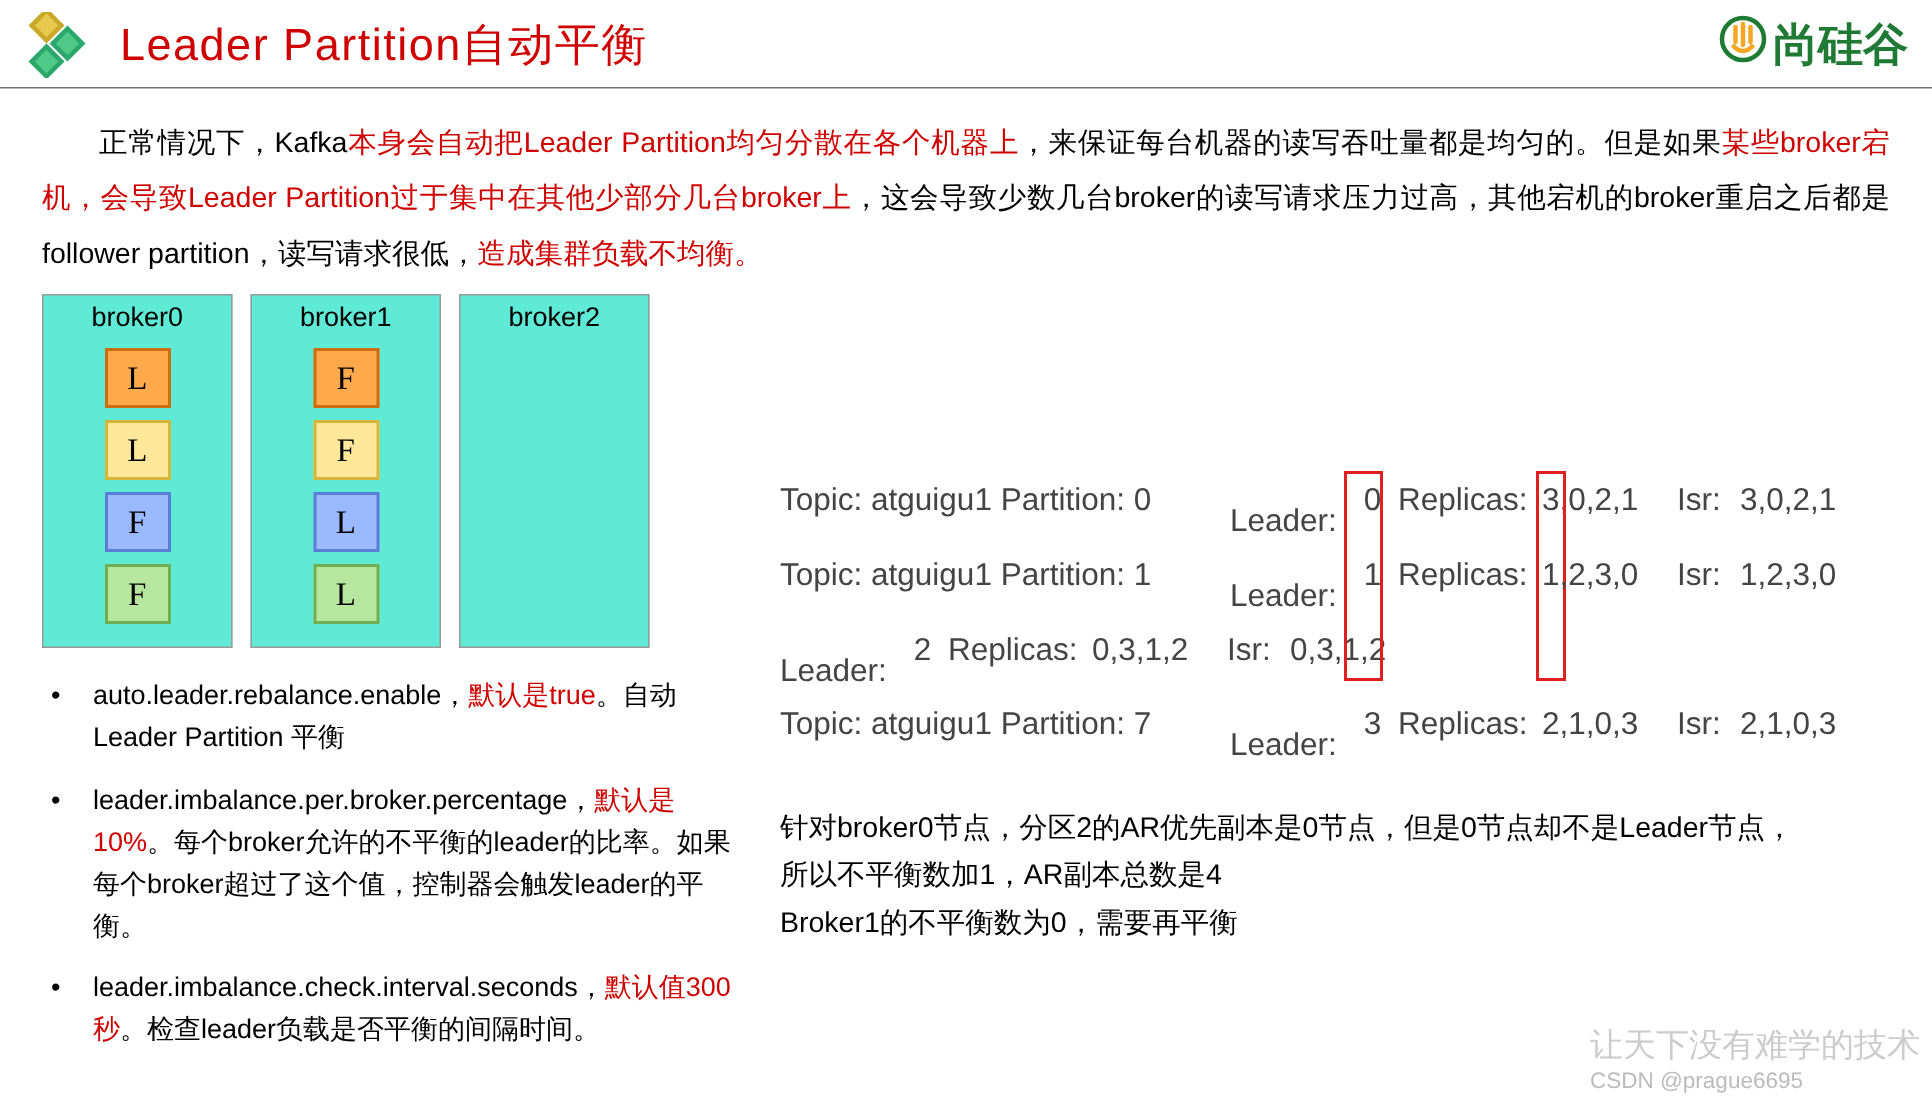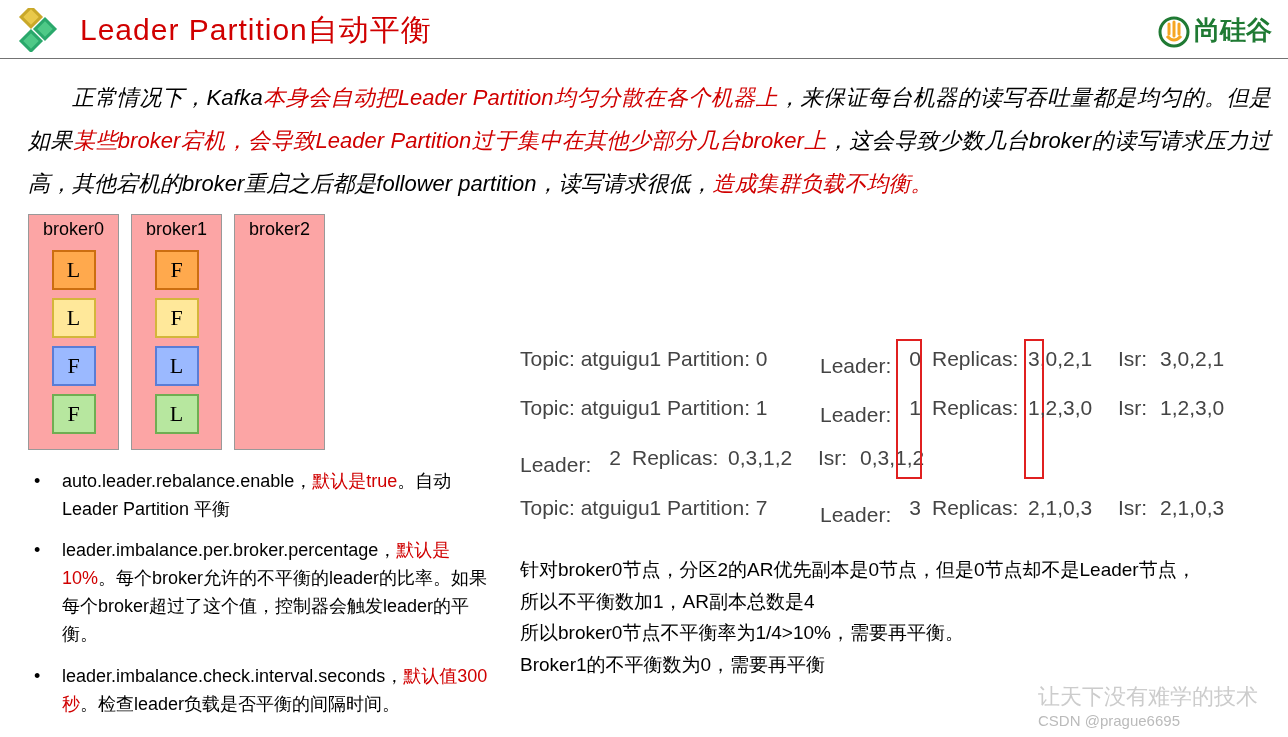--- a/index.html
+++ b/index.html
@@ -26,54 +26,53 @@
   .logo-left svg { width: 44px; height: 44px; }
   .title {
     color: #d00000;
     font-size: 30px;
     font-weight: 500;
     letter-spacing: 1px;
   }
   .logo-right {
     margin-left: auto;
     display: flex;
-    align-items: flex-end;
-    font-size: 26px;
+    align-items: flex-start;
+    font-size: 30px;
     color: #1f7a33;
     font-weight: 700;
   }
   .logo-right svg { width: 32px; height: 32px; margin-right: 4px; }
 
   .body-text {
-    padding: 18px 17px 8px 28px;
-    font-size: 22px;
+    padding: 18px 28px 8px 28px;
+    font-size: 19px;
     line-height: 1.95;
     text-align: justify;
-    font-style: italic;
   }
   .red { color: #d00000; }
   .indent { text-indent: 2em; }
 
   .columns {
     display: flex;
     padding: 0 28px;
     gap: 24px;
   }
   .col-left { flex: 0 0 468px; }
   .col-right { flex: 1; padding-top: 120px; font-size: 19px; }
 
   .brokers {
     display: flex;
     gap: 12px;
     margin-bottom: 18px;
   }
   .broker {
-    width: 91px;
+    width: 127px;
     height: 236px;
-    background: #fca5a5;
+    background: #5eead4;
     border: 1px solid #999;
     display: flex;
     flex-direction: column;
     align-items: center;
     padding: 4px 0;
   }
   .broker-title {
     font-size: 18px;
     margin-bottom: 6px;
   }
@@ -115,21 +114,20 @@
     position: relative;
     font-family: "Comic Sans MS", "Segoe Script", cursive, Arial;
     font-size: 21px;
     color: #444;
     line-height: 1.7;
     margin-bottom: 22px;
   }
   .topic-row {
     display: flex;
     white-space: pre;
-    align-items: center;
   }
   .cell { display: inline-block; }
   .c-topic { width: 300px; }
   .c-leader-label { width: 78px; margin-top: 14px; }
   .c-leader-val { width: 34px; text-align: center; position: relative; }
   .c-rep-label { width: 96px; }
   .c-rep-val { width: 90px; position: relative; }
   .c-isr-label { width: 42px; }
   .c-isr-val { width: 80px; }
   .redbox {
@@ -143,21 +141,21 @@
   .explain {
     font-size: 19px;
     line-height: 1.55;
     margin-top: 23px;
   }
   .explain p { margin-bottom: 2px; }
   .explain .gap { margin-top: 20px; }
 
   .watermark {
     position: absolute;
-    right: 30px;
+    right: 8px;
     bottom: 8px;
     font-size: 15px;
     color: #bbb;
     font-family: Arial, sans-serif;
   }
   .watermark .wm-top {
     font-family: "KaiTi", "STKaiti", cursive;
     font-size: 22px;
     color: #ccc;
     margin-bottom: 0px;
@@ -240,21 +238,20 @@
 
     <div class="topic-row"><span class="cell c-topic">Topic: atguigu1 Partition: 0</span><span class="cell c-leader-label">Leader: </span><span class="cell c-leader-val">0<div class="redbox leader"></div></span>    <span class="cell c-rep-label">Replicas: </span><span class="cell c-rep-val">3,0,2,1<div class="redbox rep"></div></span>   <span class="cell c-isr-label">Isr: </span><span class="cell c-isr-val">3,0,2,1</span></div>
         <div class="topic-row"><span class="cell c-topic">Topic: atguigu1 Partition: 1</span><span class="cell c-leader-label">Leader: </span><span class="cell c-leader-val">1</span>    <span class="cell c-rep-label">Replicas: </span><span class="cell c-rep-val">1,2,3,0</span>   <span class="cell c-isr-label">Isr: </span><span class="cell c-isr-val">1,2,3,0</span></div>
         <div class="topic-row"><span class="cell c-leader-label">Leader: </span><span class="cell c-leader-val">2</span>    <span class="cell c-rep-label">Replicas: </span><span class="cell c-rep-val">0,3,1,2</span>   <span class="cell c-isr-label">Isr: </span><span class="cell c-isr-val">0,3,1,2</span></div>
         <div class="topic-row"><span class="cell c-topic">Topic: atguigu1 Partition: 7</span><span class="cell c-leader-label">Leader: </span><span class="cell c-leader-val">3</span>    <span class="cell c-rep-label">Replicas: </span><span class="cell c-rep-val">2,1,0,3</span>   <span class="cell c-isr-label">Isr: </span><span class="cell c-isr-val">2,1,0,3</span></div>
       </div>
 
     <div class="explain">
       <p>针对broker0节点，分区2的AR优先副本是0节点，但是0节点却不是Leader节点，</p>
       <p>所以不平衡数加1，AR副本总数是4</p>
-      <p>所以broker0节点不平衡率为1/4&gt;10%，需要再平衡。</p>
       <p>Broker1的不平衡数为0，需要再平衡</p>
     </div>
   </div>
 </div>
 
 <div class="watermark">
   <div class="wm-top">让天下没有难学的技术</div>
   <div>CSDN @prague6695</div>
 </div>
 

